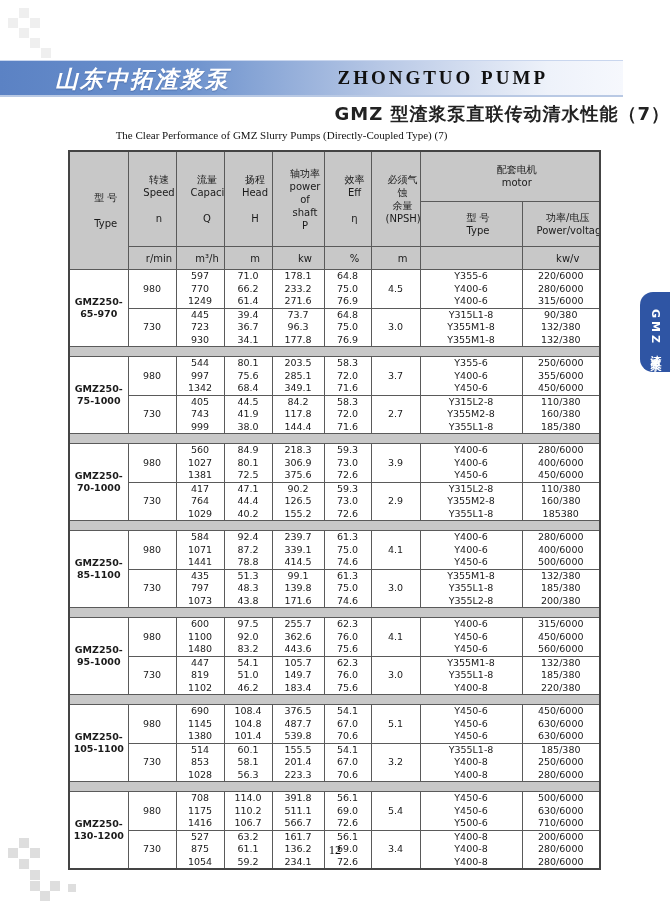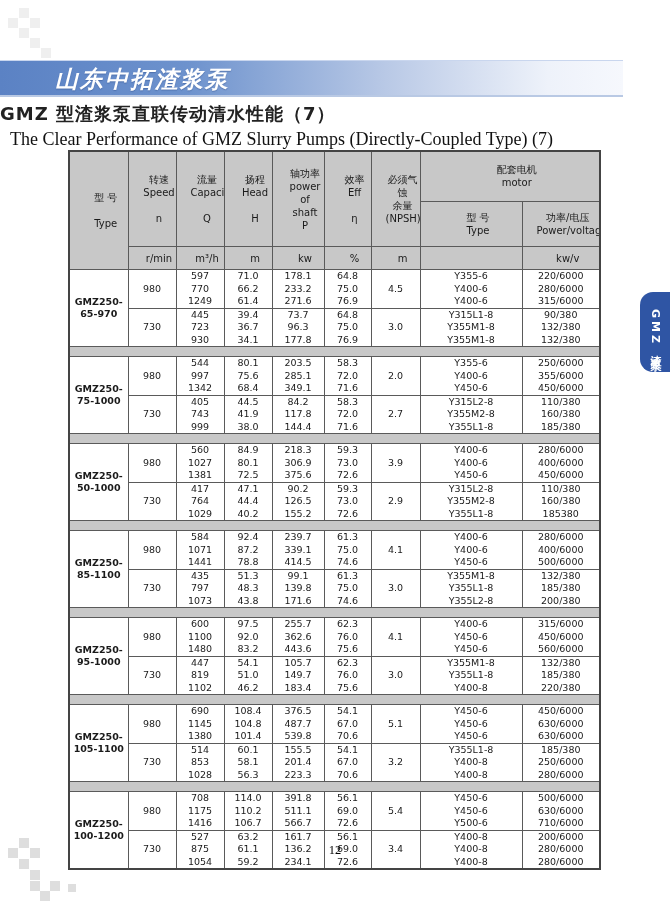--- a/index.html
+++ b/index.html
@@ -18,26 +18,26 @@
     font-family:"DejaVu Serif","Liberation Serif",serif;
     font-style:italic; font-weight:bold; font-size:23px; letter-spacing:2px;
     text-shadow:0 1px 1px rgba(40,70,130,.4); white-space:nowrap;
   }
   .brand-en {
     position:absolute; right:75px; top:6px; color:#111;
     font-family:"Liberation Serif","DejaVu Serif",serif;
     font-weight:bold; font-size:19px; letter-spacing:3px; white-space:nowrap;
   }
   .title-cn {
-    position:absolute; left:0; top:102px; width:670px; text-align:left;
+    position:absolute; left:0; top:102px; width:670px; text-align:right;
     font-size:18px; font-weight:bold; letter-spacing:1px;
   }
   .title-en {
     position:absolute; left:0; top:129px; width:563px; text-align:center;
-    font-family:"Liberation Serif","DejaVu Serif",serif; font-size:18px; color:#111;
+    font-family:"Liberation Serif","DejaVu Serif",serif; font-size:11px; color:#111;
   }
   
   .tbl-wrap { position:absolute; left:68px; top:150px; }
   table.perf { border-collapse:collapse; table-layout:fixed; width:531px; border:2px solid #444; }
   table.perf th, table.perf td {
     border:1px solid #5a5a5a; text-align:center; vertical-align:middle;
     padding:0; white-space:pre-line; overflow:hidden;
   }
   table.perf thead th { background:#c8c8c8; font-weight:normal; font-size:10px; line-height:13px; color:#1a1a1a;padding-left:14px; }
   th.h-main { height:94px; }
@@ -74,20 +74,21 @@
     <i style="left:19px;top:0;"></i>
       <i style="left:8px;top:10px;"></i>
       <i style="left:30px;top:10px;"></i>
     <i style="left:19px;top:20px;"></i>
       <i style="left:30px;top:30px;"></i>
       <i style="left:41px;top:40px;"></i>
   </div>
 
   <div class="band">
     <div class="brand-cn">山东中拓渣浆泵</div>
+    <div class="brand-en">ZHONGTUO  PUMP</div>
   </div>
 
   <div class="title-cn">GMZ 型渣浆泵直联传动清水性能（7）</div>
   <div class="title-en">The Clear Performance of GMZ Slurry Pumps (Directly-Coupled Type) (7)</div>
 
   <div class="tbl-wrap">
     <table class="perf">
       <colgroup>
         <col style="width:59px">
           <col style="width:48px">
@@ -204,21 +205,21 @@
 1342</td>
             <td>80.1
 75.6
 68.4</td>
             <td>203.5
 285.1
 349.1</td>
             <td>58.3
 72.0
 71.6</td>
-            <td>2.0</td>
+            <td>3.7</td>
             <td>Y355-6
 Y400-6
 Y450-6</td>
             <td>250/6000
 355/6000
 450/6000</td>
           </tr>
           <tr class="data-row">
             <td>730</td>
             <td>405
@@ -238,21 +239,21 @@
 Y355M2-8
 Y355L1-8</td>
             <td>110/380
 160/380
 185/380</td>
           </tr>
           <tr class="sep-row">
             <td colspan="9"></td>
           </tr>
           <tr class="data-row">
-            <td class="model-cell" rowspan="2">GMZ250-50-1000</td>
+            <td class="model-cell" rowspan="2">GMZ250-70-1000</td>
             <td>980</td>
             <td>560
 1027
 1381</td>
             <td>84.9
 80.1
 72.5</td>
             <td>218.3
 306.9
 375.6</td>
@@ -430,21 +431,21 @@
 Y400-8
 Y400-8</td>
             <td>185/380
 250/6000
 280/6000</td>
           </tr>
           <tr class="sep-row">
             <td colspan="9"></td>
           </tr>
           <tr class="data-row">
-            <td class="model-cell" rowspan="2">GMZ250-100-1200</td>
+            <td class="model-cell" rowspan="2">GMZ250-130-1200</td>
             <td>980</td>
             <td>708
 1175
 1416</td>
             <td>114.0
 110.2
 106.7</td>
             <td>391.8
 511.1
 566.7</td>

